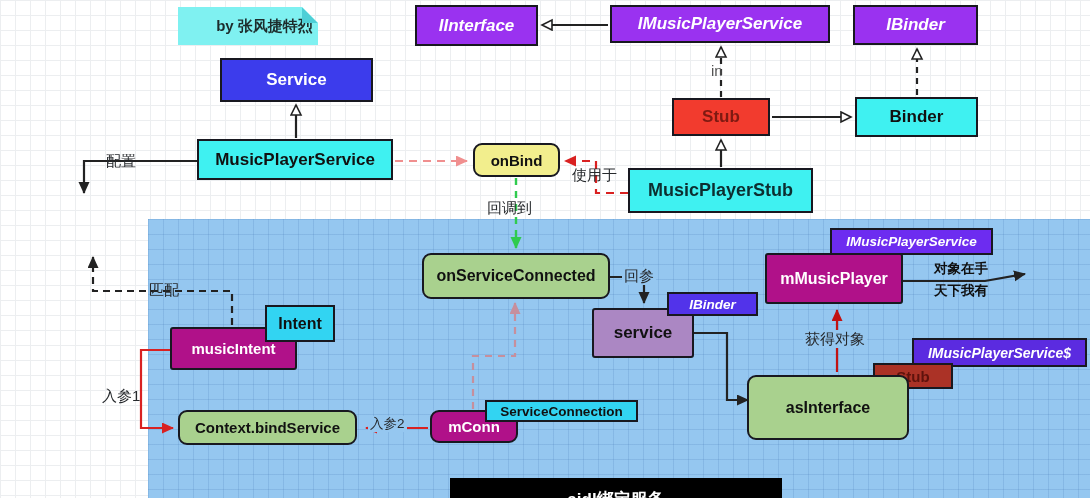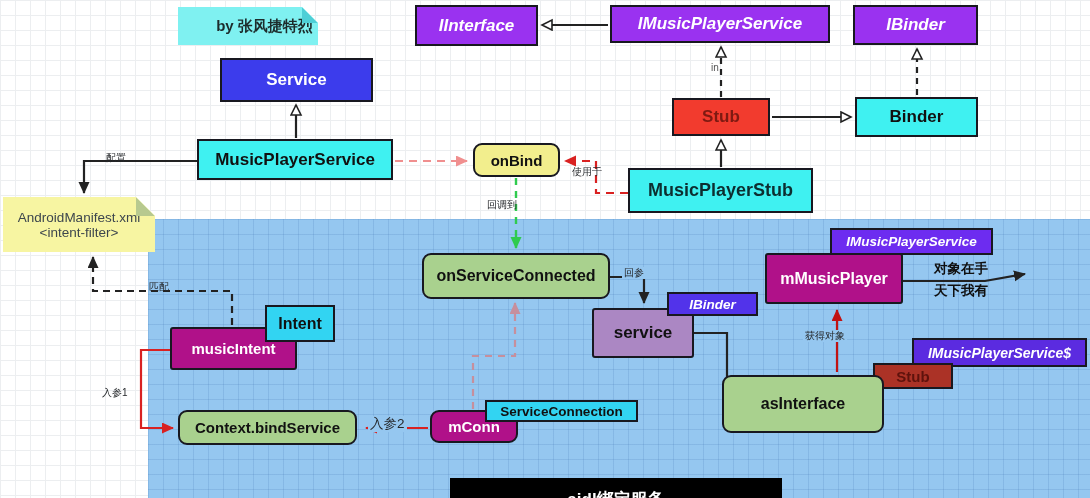--- a/index.html
+++ b/index.html
@@ -27,21 +27,21 @@
     white-space:nowrap;
   }
   .rd{border-radius:9px;}
   .rd6{border-radius:3px;}
   .it{font-style:italic;}
   .note{
     position:absolute;box-sizing:border-box;z-index:2;
     display:flex;flex-direction:column;align-items:center;justify-content:center;
   }
   .fold{position:absolute;top:0;right:0;clip-path:polygon(0 0,100% 100%,0 100%);}
-  .tag{position:absolute;z-index:3;font-size:10px;color:#26292c;white-space:nowrap;line-height:1.2;}
+  .tag{position:absolute;z-index:3;font-size:15px;color:#26292c;white-space:nowrap;line-height:1.2;}
   .bgblue{background:#95c7f0;padding:0 2px;}
   .banner{
     position:absolute;background:#000;color:#fff;display:flex;align-items:center;
     justify-content:center;font-weight:bold;font-size:17px;z-index:2;
   }
   .footnote{position:absolute;z-index:3;font-weight:bold;font-size:15px;color:#101010;line-height:24px;}
   .slogan{position:absolute;z-index:3;font-weight:600;font-size:13.5px;color:#101010;line-height:22px;}
 </style>
 </head>
 <body>
@@ -95,46 +95,39 @@
     <path d="M903,281 L985,281 L1025,274" stroke="#222" stroke-width="2.2" fill="none" marker-end="url(#mblack)"></path>
   </svg>
 
   <div class="note" style="left:178px;top:7px;width:140px;height:38px;background:#7ff1f1;
        clip-path:polygon(0 0,calc(100% - 16px) 0,100% 16px,100% 100%,0 100%);
        font-weight:bold;font-size:15px;color:#1d2c2c;padding-left:33px;">
     <span>by 张风捷特烈</span>
     <span class="fold" style="width:16px;height:16px;background:#4ecfd6;"></span>
   </div>
 
-  <div class="note" style="left:3px;top:197px;width:152px;height:55px;background:#f7f5a2;
-       clip-path:polygon(0 0,calc(100% - 19px) 0,100% 19px,100% 100%,0 100%);
-       font-size:13.5px;color:#3d464d;">
-    <span>AndroidManifest.xml</span>
-    <span>&lt;intent-filter&gt;</span>
-    <span class="fold" style="width:19px;height:19px;background:#b7c98f;"></span>
-  </div>
 
   <div class="box" style="left:220px;top:58px;width:153px;height:44px;background:#3c3cec;color:#fff;font-size:17px;">Service</div>
   <div class="box" style="left:197px;top:139px;width:196px;height:41px;background:#3ff1f1;font-size:17px;">MusicPlayerService</div>
   <div class="box it" style="left:415px;top:5px;width:123px;height:41px;background:#9a32f0;color:#fff;font-size:17px;">IInterface</div>
   <div class="box it" style="left:610px;top:5px;width:220px;height:38px;background:#9a32f0;color:#fff;font-size:17px;">IMusicPlayerService</div>
   <div class="box it" style="left:853px;top:5px;width:125px;height:40px;background:#9a32f0;color:#fff;font-size:17px;">IBinder</div>
   <div class="box" style="left:672px;top:98px;width:98px;height:38px;background:#f23b2e;color:#7e1a12;font-size:17px;">Stub</div>
   <div class="box" style="left:855px;top:97px;width:123px;height:40px;background:#3ff1f1;font-size:17px;">Binder</div>
   <div class="box" style="left:628px;top:168px;width:185px;height:45px;background:#3ff1f1;color:#0d2e30;font-size:18px;">MusicPlayerStub</div>
   <div class="box rd" style="left:473px;top:143px;width:87px;height:34px;background:#f2ee8d;font-size:15px;">onBind</div>
 
   <div class="box rd" style="left:422px;top:253px;width:188px;height:46px;background:#a9d18e;">onServiceConnected</div>
   <div class="box rd6" style="left:592px;top:308px;width:102px;height:50px;background:#ab87c3;font-size:17px;">service</div>
   <div class="box it" style="left:667px;top:292px;width:91px;height:24px;background:#5233ea;color:#fff;font-size:13.5px;">IBinder</div>
   <div class="box rd6" style="left:765px;top:253px;width:138px;height:51px;background:#b01189;color:#fff;">mMusicPlayer</div>
   <div class="box it" style="left:830px;top:228px;width:163px;height:27px;background:#6d2cf0;color:#fff;font-size:13.5px;">IMusicPlayerService</div>
   <div class="box it" style="left:912px;top:338px;width:175px;height:29px;background:#5b2be0;color:#fff;font-size:14px;">IMusicPlayerService$</div>
   <div class="box" style="left:873px;top:363px;width:80px;height:26px;background:#ab3226;color:#5e120c;font-size:15px;">Stub</div>
-  <div class="box rd" style="left:722px;top:375px;width:162px;height:58px;background:#a9d18e;">asInterface</div>
+  <div class="box rd" style="left:747px;top:375px;width:162px;height:65px;background:#a9d18e;">asInterface</div>
   <div class="box rd6" style="left:170px;top:327px;width:127px;height:43px;background:#b01189;color:#fff;font-size:15px;">musicIntent</div>
   <div class="box" style="left:265px;top:305px;width:70px;height:37px;background:#32d4f2;font-size:16px;">Intent</div>
   <div class="box rd" style="left:178px;top:410px;width:179px;height:35px;background:#a9d18e;font-size:15px;">Context.bindService</div>
   <div class="box rd" style="left:430px;top:410px;width:88px;height:33px;background:#b01189;color:#fff;font-size:15px;">mConn</div>
   <div class="box" style="left:485px;top:400px;width:153px;height:22px;background:#32d4f2;font-size:13.5px;">ServiceConnection</div>
 
   <div class="banner" style="left:450px;top:478px;width:332px;height:43px;">aidl绑定服务</div>
 
   <div class="tag" style="left:106px;top:152px;">配置</div>
   <div class="tag" style="left:711px;top:62px;color:#555;">in</div>

